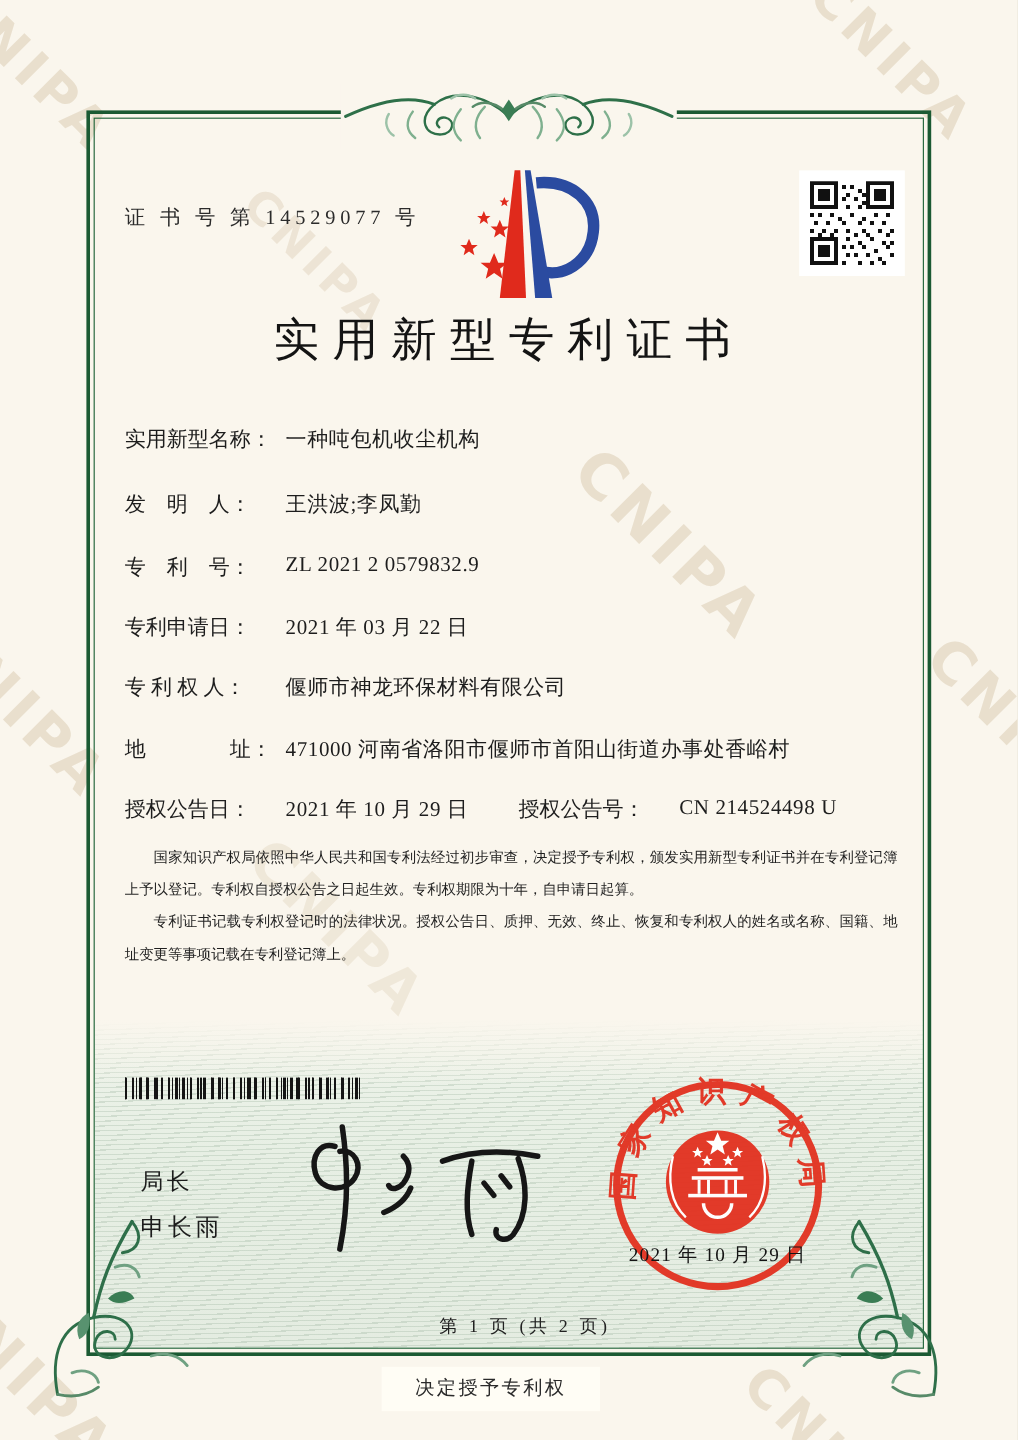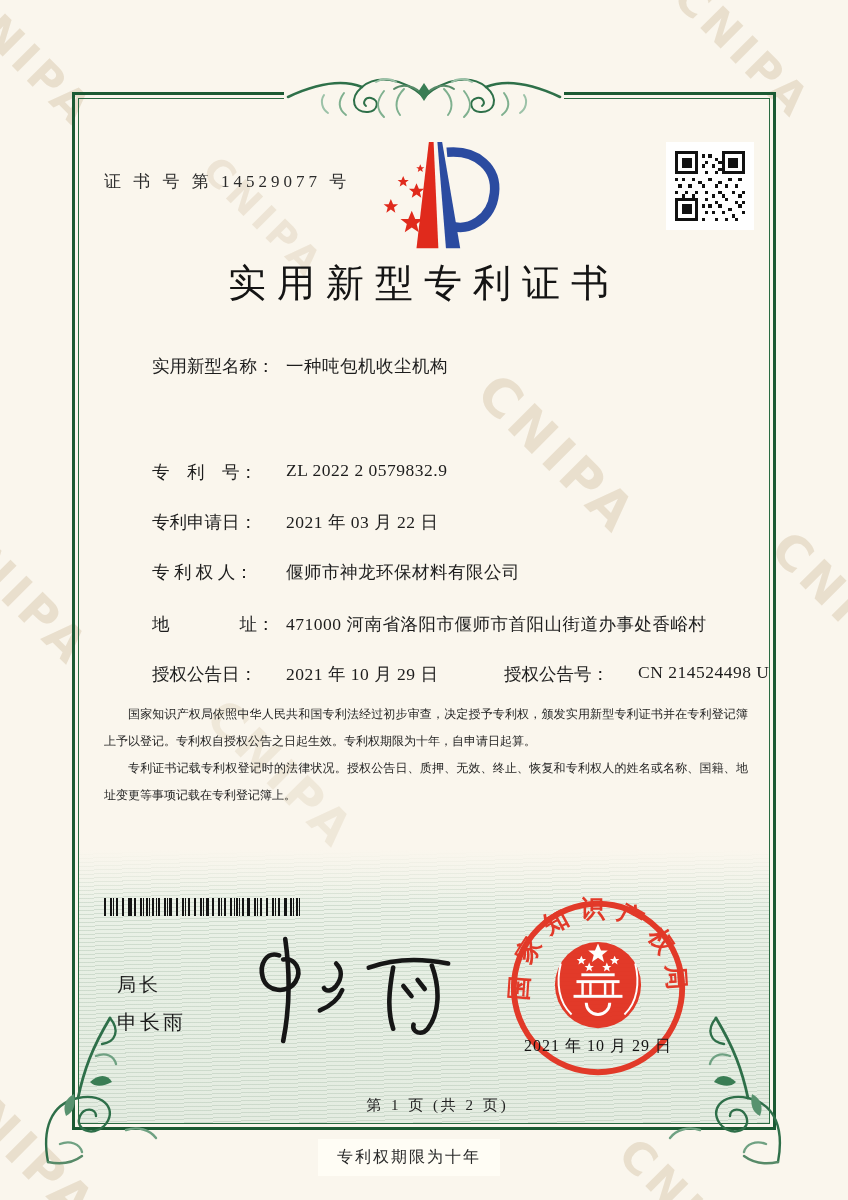--- a/index.html
+++ b/index.html
@@ -28,24 +28,24 @@
   .band .fade{position:absolute;left:0;top:0;right:0;height:55px;
     background:linear-gradient(180deg,#faf6ed 0%,rgba(250,246,237,0) 100%);}
   
   .cert-no{position:absolute;left:104px;top:146px;z-index:4;font-size:17px;letter-spacing:4px;color:#2b2b2b;margin-top:24px;}
   .logo{position:absolute;left:350px;top:138px;width:152px;height:118px;z-index:4;}
   .qr-panel{position:absolute;left:666px;top:142px;width:88px;height:88px;background:#ffffff;z-index:4;}
   .qr-panel svg{position:absolute;left:9px;top:9px;width:70px;height:70px;}
   .title{position:absolute;left:0;right:0;top:258px;z-index:4;text-align:center;
     font-size:38px;font-weight:normal;letter-spacing:11px;color:#141414;}
   
-  .frow{position:absolute;left:104px;z-index:4;display:flex;font-size:17.5px;white-space:pre;margin-left:48px;}
+  .frow{position:absolute;left:104px;z-index:4;display:flex;font-size:17.5px;white-space:pre;}
   .frow .lab{width:134px;flex:0 0 134px;}
   .frow .val{letter-spacing:.5px;text-align:center;}
-  .grant-b{left:456px;}
+  .grant-b{left:432px;}
   
   .paras{position:absolute;left:104px;top:701px;width:644px;z-index:4;
     font-size:12px;line-height:27px;text-align:justify;color:#1f1f1f;}
   .paras p{margin:0;text-indent:2em;}
   
   .barcode{position:absolute;left:104px;top:898px;width:196px;height:18px;z-index:4;
     background-image:
       repeating-linear-gradient(90deg,#141414 0 2px,rgba(0,0,0,0) 2px 6px),
       repeating-linear-gradient(90deg,#141414 0 1px,rgba(0,0,0,0) 1px 9px),
       repeating-linear-gradient(90deg,#141414 0 1px,rgba(0,0,0,0) 1px 13px);}
@@ -169,23 +169,27 @@
       <path fill="#111111" d="M8 1h1v1h-1zM10 1h1v1h-1zM12 2h1v1h-1zM9 3h1v1h-1zM13 3h1v1h-1zM8 4h1v1h-1zM11 4h1v1h-1zM13 5h1v1h-1zM9 6h1v1h-1zM12 6h1v1h-1zM0 8h1v1h-1zM2 8h1v1h-1zM5 8h1v1h-1zM10 8h1v1h-1zM16 8h1v1h-1zM19 8h1v1h-1zM7 9h1v1h-1zM13 9h1v1h-1zM1 10h1v1h-1zM4 10h1v1h-1zM8 10h1v1h-1zM12 10h1v1h-1zM15 10h1v1h-1zM18 10h1v1h-1zM0 12h1v1h-1zM3 12h1v1h-1zM6 12h1v1h-1zM9 12h1v1h-1zM13 12h1v1h-1zM17 12h1v1h-1zM20 12h1v1h-1zM2 13h1v1h-1zM5 13h1v1h-1zM11 13h1v1h-1zM14 13h1v1h-1zM19 13h1v1h-1zM9 14h1v1h-1zM15 14h1v1h-1zM12 15h1v1h-1zM18 15h1v1h-1zM20 15h1v1h-1zM8 16h1v1h-1zM10 16h1v1h-1zM13 16h1v1h-1zM19 16h1v1h-1zM16 17h1v1h-1zM9 18h1v1h-1zM11 18h1v1h-1zM14 18h1v1h-1zM20 18h1v1h-1zM17 19h1v1h-1zM8 20h1v1h-1zM12 20h1v1h-1zM15 20h1v1h-1zM18 20h1v1h-1z"></path>
     </svg>
   </div>
 
   <div class="title">实用新型专利证书</div>
 
   <div class="frow" style="top:354px;">
     <span class="lab">实用新型名称：</span>
     <span class="val">一种吨包机收尘机构</span>
   </div>
+  <div class="frow" style="top:408px;">
+    <span class="lab">发　明　人：</span>
+    <span class="val">王洪波;李凤勤</span>
+  </div>
   <div class="frow" style="top:460px;">
     <span class="lab">专　利　号：</span>
-    <span class="val">ZL 2022 2 0579832.9</span>
+    <span class="val">ZL 2021 2 0579832.9</span>
   </div>
   <div class="frow" style="top:510px;">
     <span class="lab">专利申请日：</span>
     <span class="val">2021 年 03 月 22 日</span>
   </div>
   <div class="frow" style="top:560px;">
     <span class="lab">专 利 权 人：</span>
     <span class="val">偃师市神龙环保材料有限公司</span>
   </div>
   <div class="frow" style="top:612px;">
@@ -252,15 +256,15 @@
         <rect x="70" y="102" width="50" height="3" fill="#fff"></rect>
         <path d="M 83,110 a 12,12 0 0 0 24,0" stroke="#fff" stroke-width="3" fill="none"></path>
         <path d="M 57,70 C 52,90 55,110 68,122" stroke="#fff" stroke-width="2" fill="none"></path>
         <path d="M 133,70 C 138,90 135,110 122,122" stroke="#fff" stroke-width="2" fill="none"></path>
       </g>
     </svg>
   </div>
   <div class="seal-date">2021 年 10 月 29 日</div>
 
   <div class="page-info">第 1 页 (共 2 页)</div>
-  <div class="continuation">专利权期限为十年</div>
+  <div class="continuation">决定授予专利权</div>
 
 </div>
 
 </body></html>

